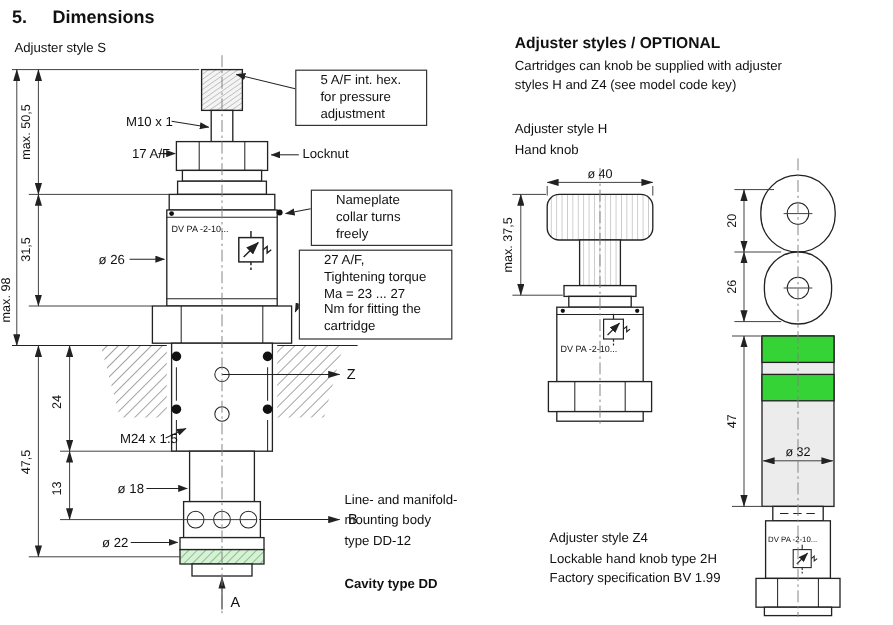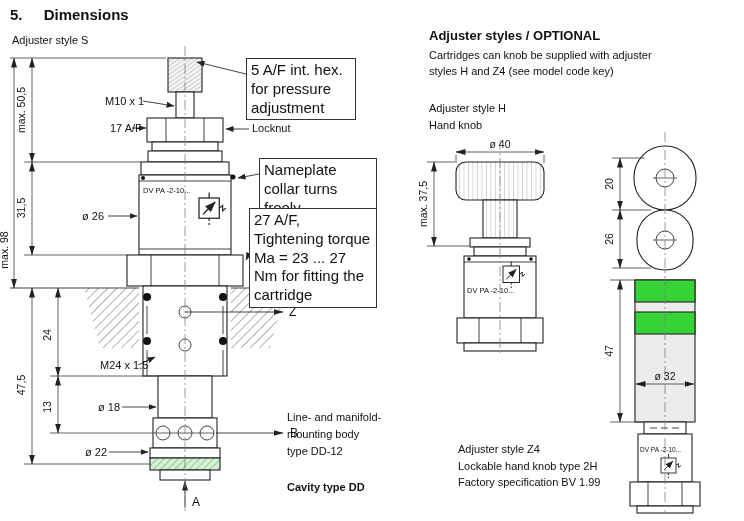--- a/index.html
+++ b/index.html
@@ -3,21 +3,21 @@
 <meta charset="utf-8">
 <style>
   *{margin:0;padding:0;box-sizing:border-box}
   html,body{background:#fff}
   body{font-family:"Liberation Sans",sans-serif;color:#111}
   .page{position:relative;width:744px;height:521px;background:#fff;overflow:hidden}
   .abs{position:absolute}
   .title{font-size:15px;font-weight:bold}
   .t125{font-size:11px;line-height:1.3}
   .bold{font-weight:bold}
-  .callout{position:absolute;border:1px solid #333;padding:2px 4px;font-size:15px;line-height:1.25;background:#fff}
+  .callout{position:absolute;border:1px solid #333;padding:2px 20px;font-size:11px;line-height:1.25;background:#fff}
   svg.draw{position:absolute;left:0;top:0}
   svg text{font-family:"Liberation Sans",sans-serif;fill:#111}
   .ln{stroke:#222;stroke-width:1.1}
   .tn{stroke:#222;stroke-width:0.85;fill:none}
   .d{stroke:#3a3a3a;stroke-width:0.8;fill:none}
   .cl{stroke:#808080;stroke-width:0.8;stroke-dasharray:10 3 2 3;fill:none}
   .lbl{font-size:11px}
   .dimtxt{font-size:10.5px}
   .port{font-size:12px}
   .np{font-size:7.5px}

